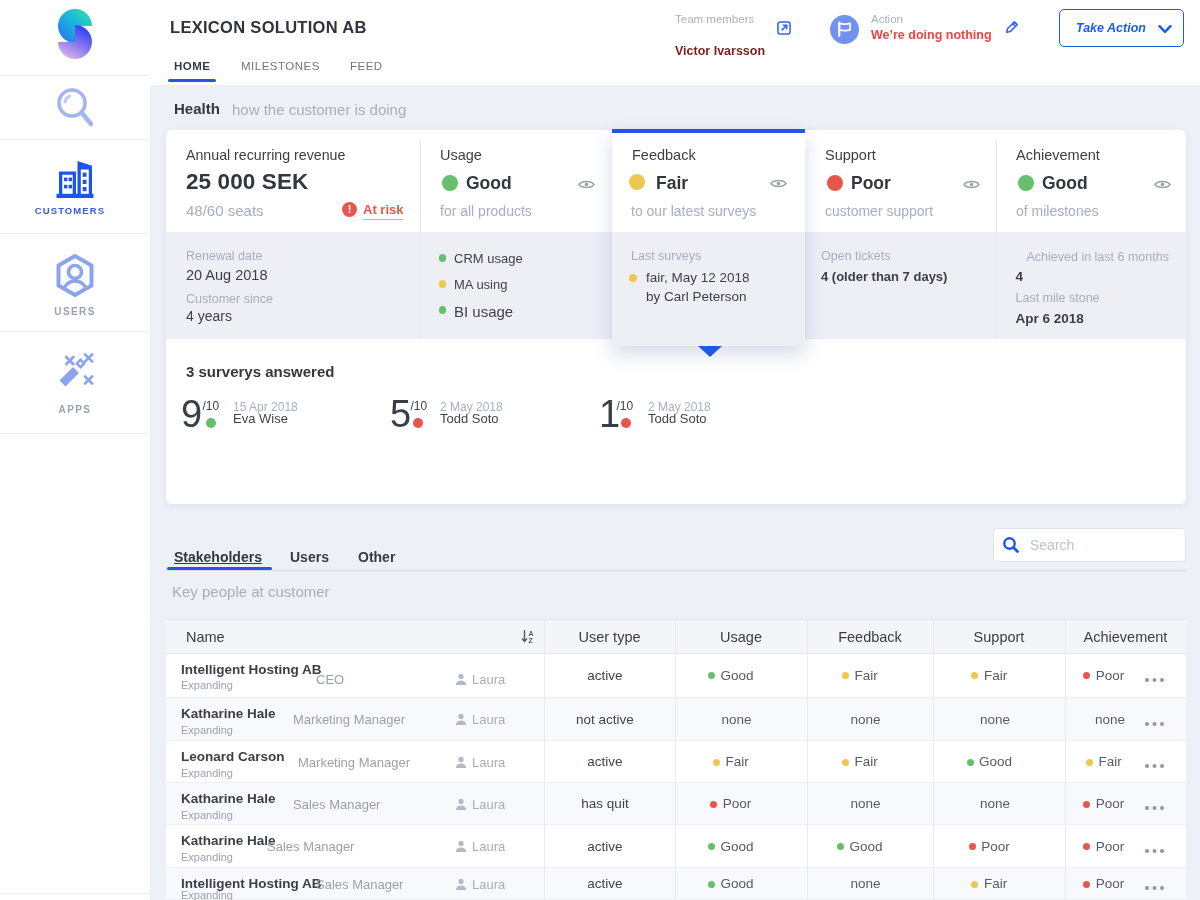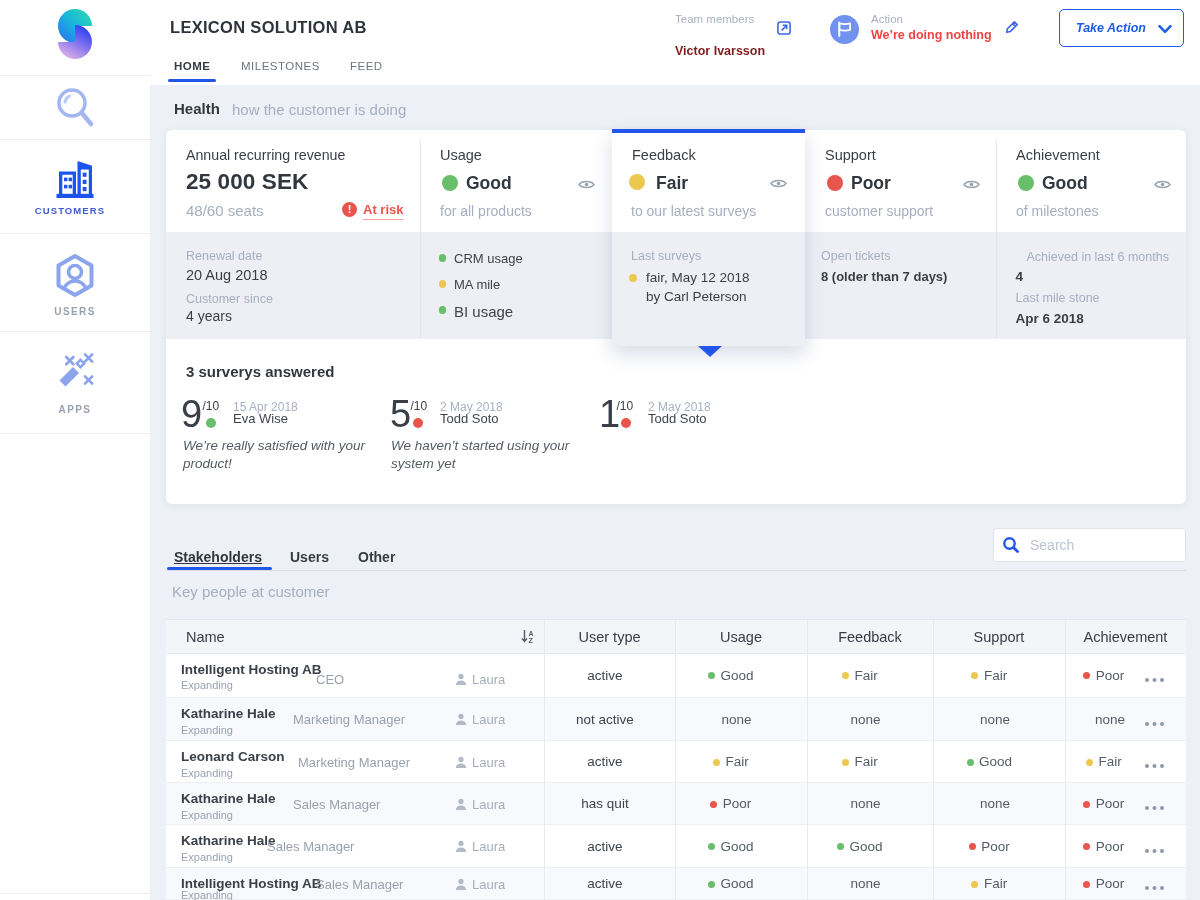--- a/index.html
+++ b/index.html
@@ -138,21 +138,21 @@
   <div class="abs dot g" style="left:442px;top:175px;width:16px;height:16px;"></div>
   <div class="abs" style="left:466px;top:172.5px;font-size:17.5px;font-weight:bold;color:#32373f;">Good</div>
   <svg class="abs eye" style="left:578px;top:179px;" width="17" height="11" viewBox="0 0 17 11">
       <path d="M1 5.5 C 4 1.5 13 1.5 16 5.5 C 13 9.5 4 9.5 1 5.5 Z" fill="none" stroke="#9aa2ad" stroke-width="1.4"></path>
       <circle cx="8.5" cy="5.5" r="1.8" fill="#9aa2ad"></circle>
     </svg>
   <div class="abs" style="left:440px;top:202.5px;font-size:14px;color:#a6aebf;">for all products</div>
   <div class="abs dot g" style="left:438.5px;top:254px;width:7.5px;height:7.5px;"></div>
   <div class="abs" style="left:454px;top:250.5px;font-size:13px;color:#3f444c;">CRM usage</div>
   <div class="abs dot y" style="left:438.5px;top:280px;width:7.5px;height:7.5px;"></div>
-  <div class="abs" style="left:454px;top:276.5px;font-size:13px;color:#3f444c;">MA mile</div>
+  <div class="abs" style="left:454px;top:276.5px;font-size:13px;color:#3f444c;">MA using</div>
   <div class="abs dot g" style="left:438.5px;top:306px;width:7.5px;height:7.5px;"></div>
   <div class="abs" style="left:454px;top:302.5px;font-size:15px;color:#3f444c;">BI usage</div>
 
   <div class="abs" style="left:612px;top:129px;width:193px;height:217px;background:#fff;box-shadow:0 8px 18px rgba(40,60,120,0.18);border-top:4.5px solid #2156e8;"></div>
   <div class="abs" style="left:612px;top:232px;width:193px;height:114px;background:#edeff5;"></div>
   <svg class="abs" style="left:698px;top:346px;" width="24" height="11" viewBox="0 0 24 11">
       <path d="M0 0 L24 0 L12 11 Z" fill="#2156e8"></path>
     </svg>
   <div class="abs" style="left:632px;top:147px;font-size:14.5px;color:#3a3f47;">Feedback</div>
   <div class="abs dot y" style="left:629px;top:174px;width:16px;height:16px;"></div>
@@ -169,21 +169,21 @@
 
   <div class="abs" style="left:825px;top:147px;font-size:14.5px;color:#3a3f47;">Support</div>
   <div class="abs dot r" style="left:827px;top:175px;width:16px;height:16px;"></div>
   <div class="abs" style="left:851px;top:172.5px;font-size:17.5px;font-weight:bold;color:#32373f;">Poor</div>
   <svg class="abs eye" style="left:963px;top:179px;" width="17" height="11" viewBox="0 0 17 11">
       <path d="M1 5.5 C 4 1.5 13 1.5 16 5.5 C 13 9.5 4 9.5 1 5.5 Z" fill="none" stroke="#9aa2ad" stroke-width="1.4"></path>
       <circle cx="8.5" cy="5.5" r="1.8" fill="#9aa2ad"></circle>
     </svg>
   <div class="abs" style="left:825px;top:202.5px;font-size:14px;color:#a6aebf;">customer support</div>
   <div class="abs" style="left:821px;top:249px;font-size:12.5px;color:#a6aebf;">Open tickets</div>
-  <div class="abs" style="left:821px;top:269px;font-size:13px;font-weight:bold;color:#3a3f47;">8 (older than 7 days)</div>
+  <div class="abs" style="left:821px;top:269px;font-size:13px;font-weight:bold;color:#3a3f47;">4 (older than 7 days)</div>
 
   <div class="abs" style="left:1016px;top:147px;font-size:14.5px;color:#3a3f47;">Achievement</div>
   <div class="abs dot g" style="left:1018px;top:175px;width:16px;height:16px;"></div>
   <div class="abs" style="left:1042px;top:172.5px;font-size:17.5px;font-weight:bold;color:#32373f;">Good</div>
   <svg class="abs eye" style="left:1154px;top:179px;" width="17" height="11" viewBox="0 0 17 11">
       <path d="M1 5.5 C 4 1.5 13 1.5 16 5.5 C 13 9.5 4 9.5 1 5.5 Z" fill="none" stroke="#9aa2ad" stroke-width="1.4"></path>
       <circle cx="8.5" cy="5.5" r="1.8" fill="#9aa2ad"></circle>
     </svg>
   <div class="abs" style="left:1016px;top:202.5px;font-size:14px;color:#a6aebf;">of milestones</div>
   <div class="abs" style="left:1015.5px;top:249.5px;font-size:12.5px;color:#a6aebf;margin-left:11px;">Achieved in last 6 months</div>
@@ -191,28 +191,26 @@
   <div class="abs" style="left:1015.5px;top:291px;font-size:12.5px;color:#a6aebf;">Last mile stone</div>
   <div class="abs" style="left:1015.5px;top:310.5px;font-size:13.5px;font-weight:bold;color:#3a3f47;">Apr 6 2018</div>
 
   <div class="abs" style="left:186px;top:362.5px;font-size:15px;font-weight:bold;color:#32373f;">3 surverys answered</div>
 
   <div class="abs" style="left:181px;top:392.5px;font-size:38px;color:#3a3f47;">9</div>
   <div class="abs" style="left:202.5px;top:398.5px;font-size:12px;color:#3a3f47;">/10</div>
   <div class="abs dot g" style="left:206px;top:417.5px;width:10px;height:10px;"></div>
   <div class="abs" style="left:233px;top:399.5px;font-size:12px;color:#a8b0c2;">15 Apr 2018</div>
   <div class="abs" style="left:233px;top:411px;font-size:13px;color:#3f444c;">Eva Wise</div>
-  <div class="abs" style="left:183px;top:437px;width:186px;font-size:13.5px;font-style:italic;color:#555b63;line-height:18px;">We’re really satisfied with your product!</div>
 
   <div class="abs" style="left:390px;top:392.5px;font-size:38px;color:#3a3f47;">5</div>
   <div class="abs" style="left:410.5px;top:398.5px;font-size:12px;color:#3a3f47;">/10</div>
   <div class="abs dot r" style="left:413px;top:417.5px;width:10px;height:10px;"></div>
   <div class="abs" style="left:440px;top:399.5px;font-size:12px;color:#a8b0c2;">2 May 2018</div>
   <div class="abs" style="left:440px;top:411px;font-size:13px;color:#3f444c;">Todd Soto</div>
-  <div class="abs" style="left:391px;top:437px;width:185px;font-size:13.5px;font-style:italic;color:#555b63;line-height:18px;">We haven’t started using your system yet</div>
 
   <div class="abs" style="left:599px;top:392.5px;font-size:38px;color:#3a3f47;">1</div>
   <div class="abs" style="left:616.5px;top:398.5px;font-size:12px;color:#3a3f47;">/10</div>
   <div class="abs dot r" style="left:621px;top:417.5px;width:10px;height:10px;"></div>
   <div class="abs" style="left:648px;top:399.5px;font-size:12px;color:#a8b0c2;">2 May 2018</div>
   <div class="abs" style="left:648px;top:411px;font-size:13px;color:#3f444c;">Todd Soto</div>
 
   <div class="abs" style="left:166px;top:570px;width:1020px;height:1px;background:#d9dde5;"></div>
   <div class="abs" style="left:167px;top:567px;width:105px;height:3px;background:#2156e8;border-radius:2px;"></div>
   <div class="abs" style="left:174px;top:549px;font-size:14px;font-weight:bold;color:#31363e;text-decoration:underline;">Stakeholders</div>

